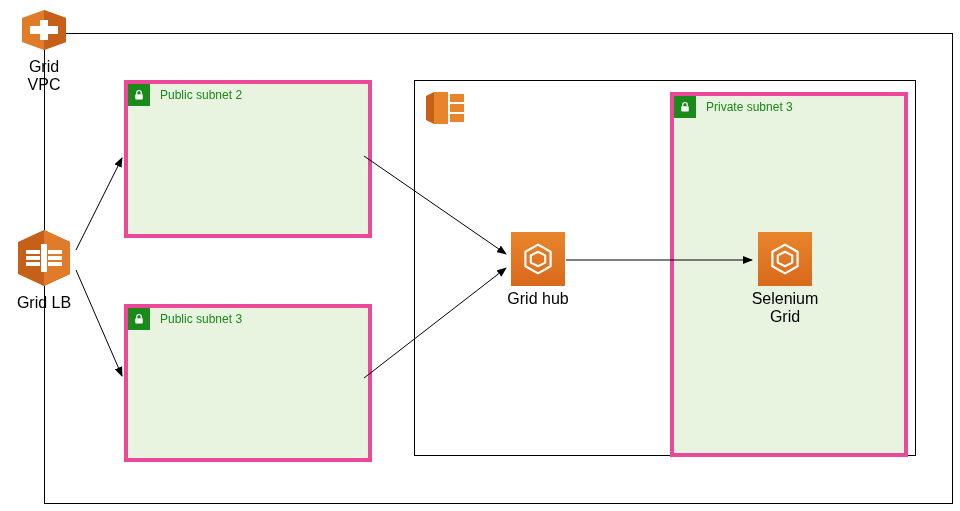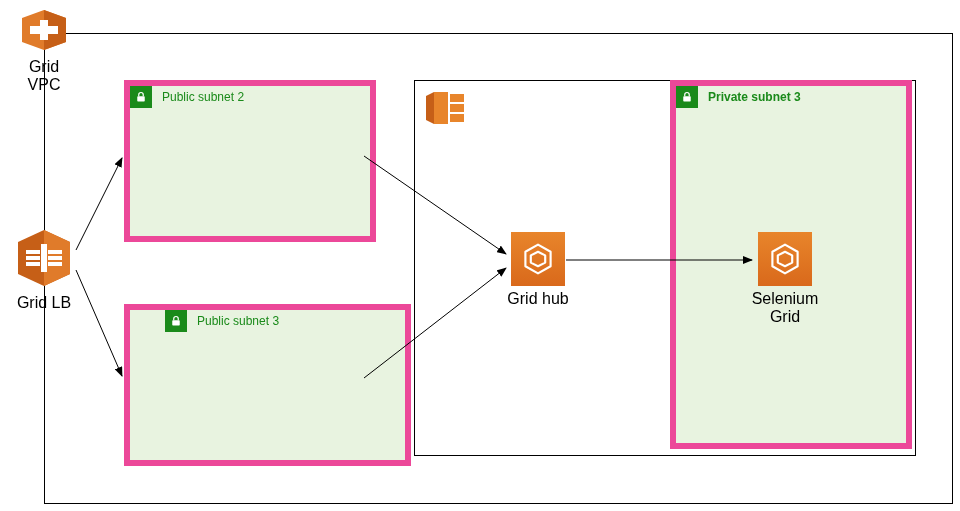--- a/index.html
+++ b/index.html
@@ -15,21 +15,21 @@
   .abs { position: absolute; }
   .vpc-border {
     border: 1px solid #000;
     background: transparent;
   }
   .cluster-border {
     border: 1px solid #000;
     background: transparent;
   }
   .subnet {
-    border: 6px solid #ec4899;
+    border: 4px solid #ec4899;
     background: #e8f3e0;
   }
   .subnet-header {
     display: flex;
     align-items: center;
     height: 22px;
   }
   .lock-badge {
     width: 22px;
     height: 22px;
@@ -111,21 +111,21 @@
     <div class="lock-badge">
       <svg viewBox="0 0 16 16" width="12" height="12">
         <rect x="3" y="7" width="10" height="7" rx="1" fill="#fff"></rect>
         <path d="M5 7 V5 a3 3 0 0 1 6 0 V7" fill="none" stroke="#fff" stroke-width="1.6"></path>
       </svg>
     </div>
     <div class="subnet-label">Public subnet 2</div>
   </div>
 </div>
 
-<div class="abs subnet" style="left:124px; top:304px; width:240px; height:150px;padding-left:35px;">
+<div class="abs subnet" style="left:124px; top:304px; width:240px; height:150px;">
   <div class="subnet-header">
     <div class="lock-badge">
       <svg viewBox="0 0 16 16" width="12" height="12">
         <rect x="3" y="7" width="10" height="7" rx="1" fill="#fff"></rect>
         <path d="M5 7 V5 a3 3 0 0 1 6 0 V7" fill="none" stroke="#fff" stroke-width="1.6"></path>
       </svg>
     </div>
     <div class="subnet-label">Public subnet 3</div>
   </div>
 </div>
@@ -137,21 +137,21 @@
     <g>
       <polygon fill="#c65f17" points="10,4 2,8 2,32 10,36 10,4"></polygon>
       <polygon fill="#e8852b" points="10,4 24,4 24,36 10,36"></polygon>
       <rect fill="#e8852b" x="26" y="6" width="14" height="8"></rect>
       <rect fill="#e8852b" x="26" y="16" width="14" height="8"></rect>
       <rect fill="#e8852b" x="26" y="26" width="14" height="8"></rect>
     </g>
   </svg>
 </div>
 
-<div class="abs subnet" style="left:670px; top:80px; width:230px; height:357px;font-weight:bold;">
+<div class="abs subnet" style="left:670px; top:92px; width:230px; height:357px;">
   <div class="subnet-header">
     <div class="lock-badge">
       <svg viewBox="0 0 16 16" width="12" height="12">
         <rect x="3" y="7" width="10" height="7" rx="1" fill="#fff"></rect>
         <path d="M5 7 V5 a3 3 0 0 1 6 0 V7" fill="none" stroke="#fff" stroke-width="1.6"></path>
       </svg>
     </div>
     <div class="subnet-label">Private subnet 3</div>
   </div>
 </div>

